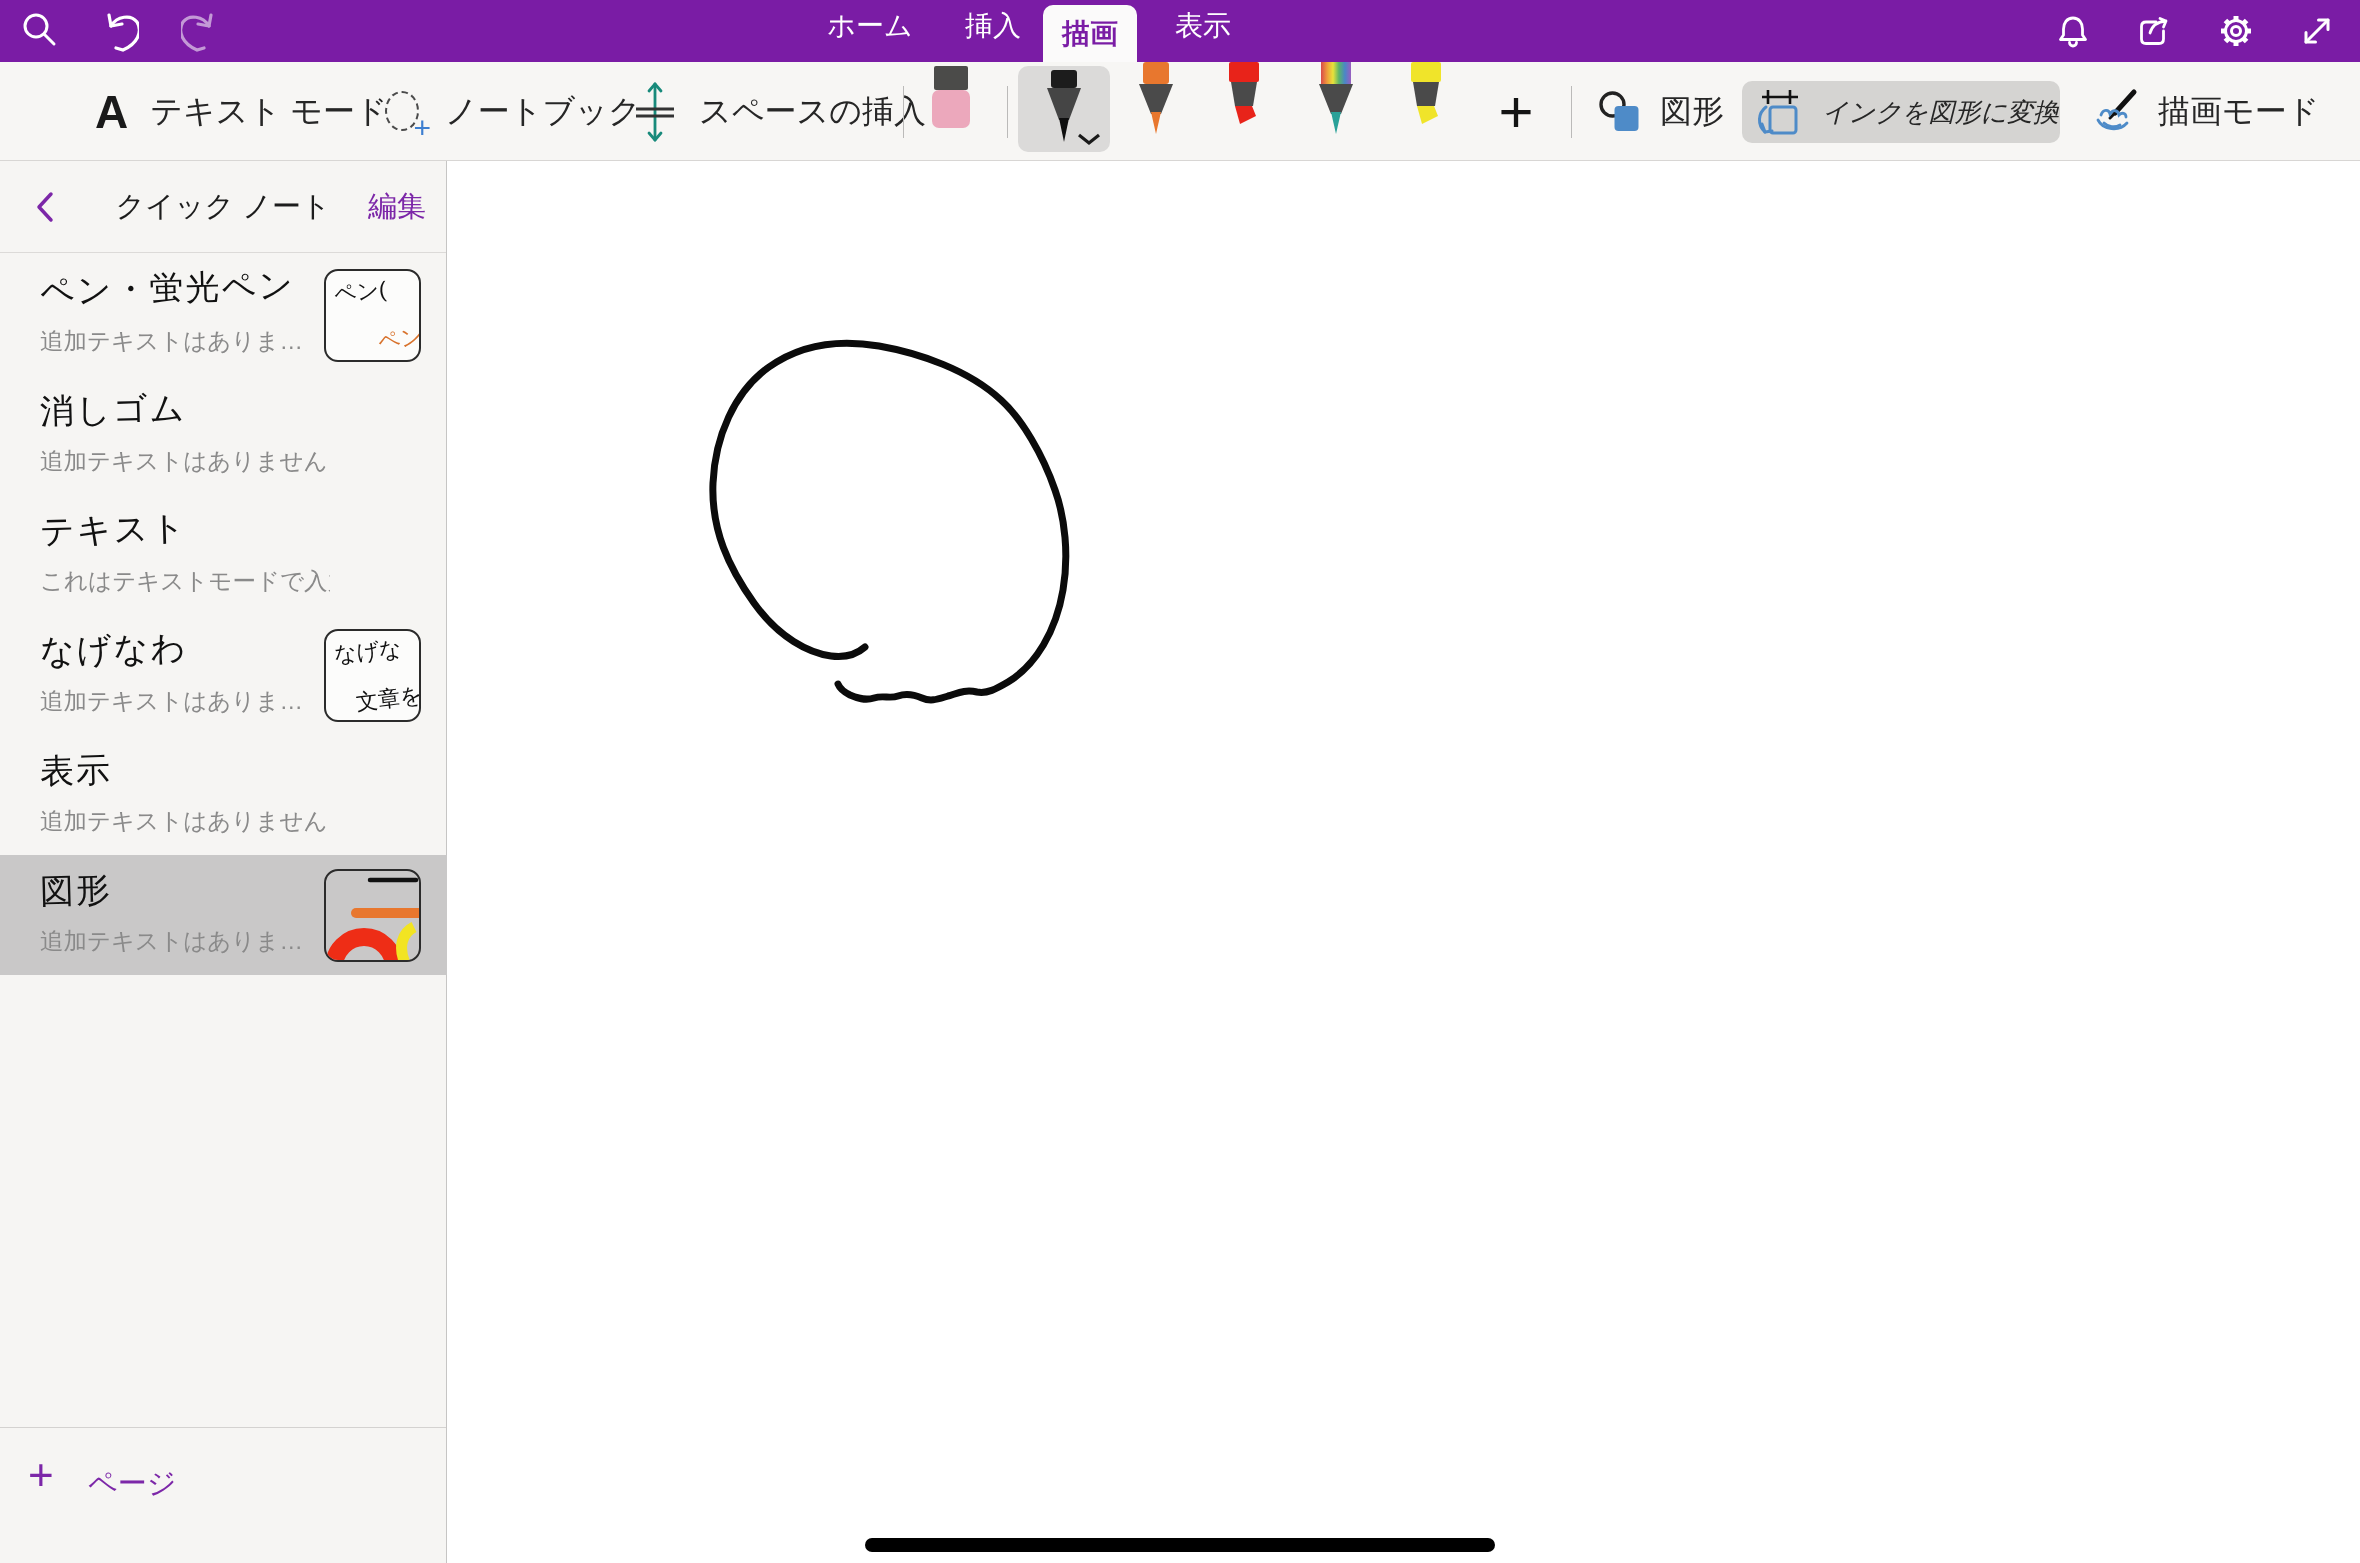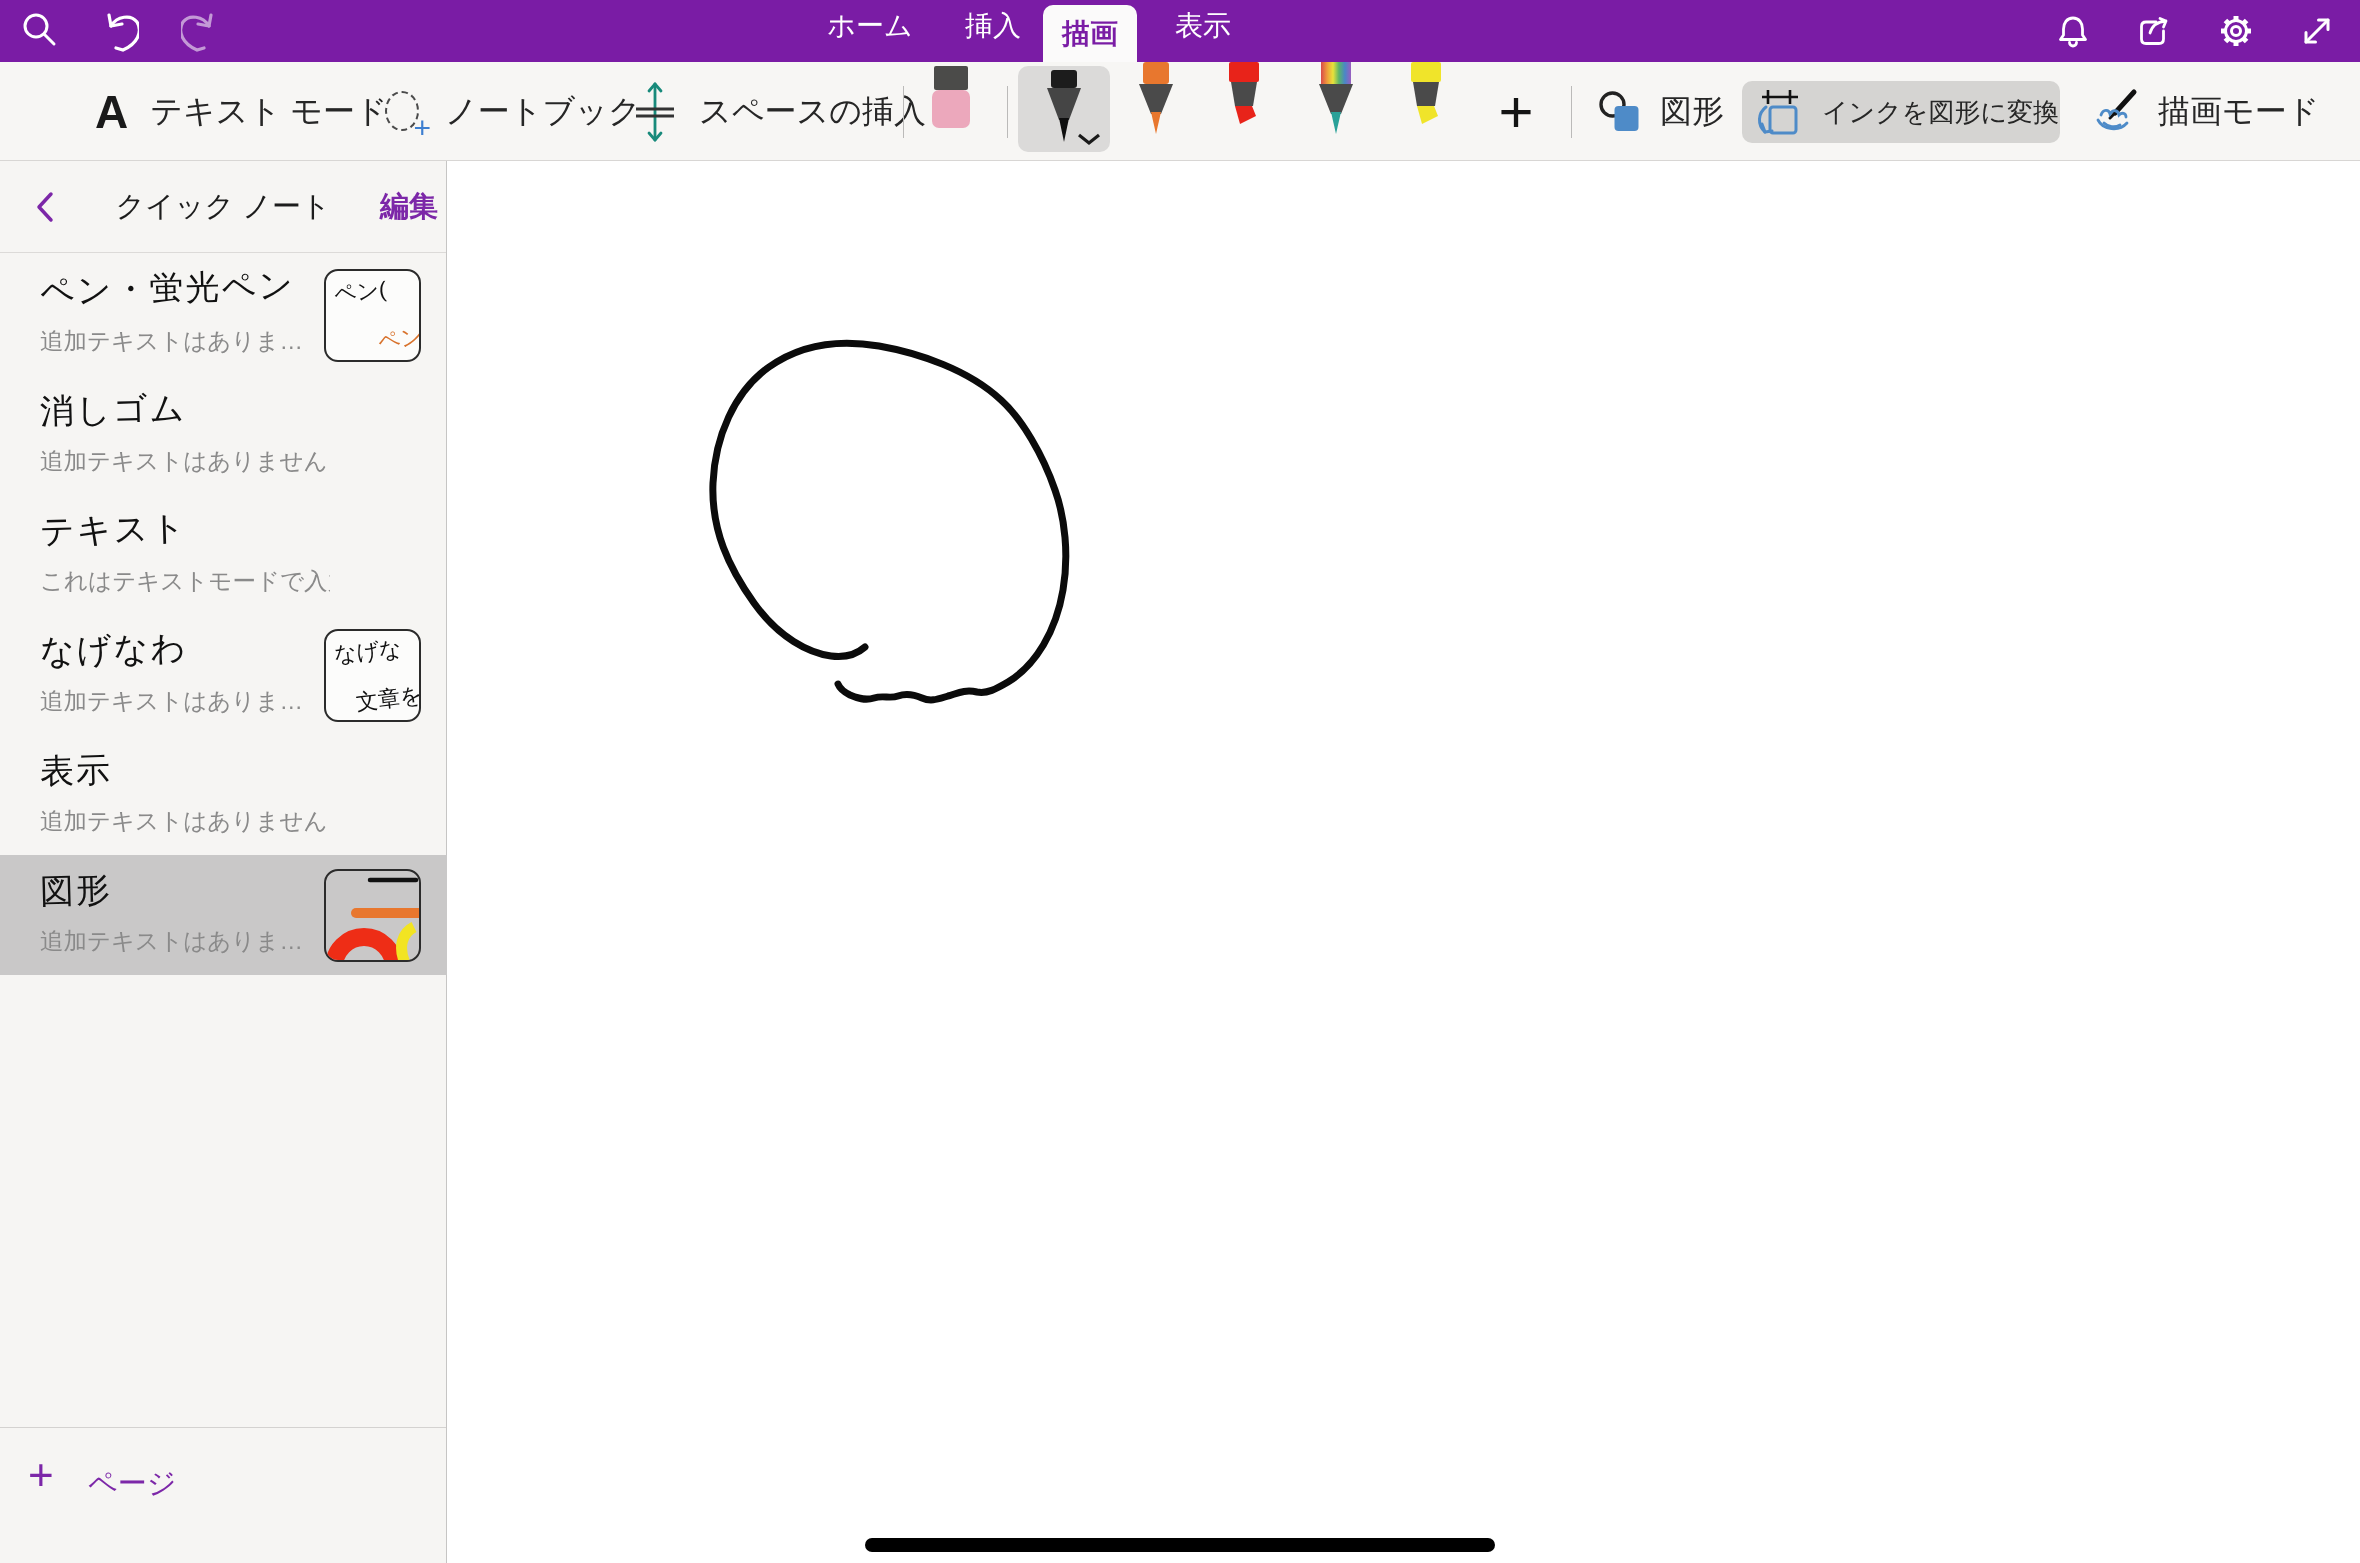--- a/index.html
+++ b/index.html
@@ -18,31 +18,31 @@
   #toolbar { position:absolute; left:0; top:62px; width:2360px; height:99px; background:#F7F6F4;
              border-bottom:1px solid #D8D6D4; z-index:20; }
   .tool-group { position:absolute; top:0; height:99px; display:flex; align-items:center; gap:22px; }
   .tool-label { font-size:32px; color:#262626; white-space:nowrap; }
   .v-div { position:absolute; top:24px; width:1px; height:52px; background:#BBBAB9; }
   .pen { position:absolute; top:0; }
   #pen-box { position:absolute; left:1018px; top:4px; width:92px; height:86px; background:#DBDAD9; border-radius:10px; }
   #plus-pen { position:absolute; left:1486px; top:0; width:60px; height:99px; display:flex; align-items:center;
               justify-content:center; font-size:60px; font-weight:200; color:#141414; }
   #convert-btn { position:absolute; left:1742px; top:19px; width:318px; height:62px; background:#D5D4D2;
-                 border-radius:10px; display:flex; align-items:center; gap:14px; padding-left:12px; }
+                 border-radius:10px; display:flex; align-items:center; gap:14px; padding-left:12px;font-style:italic; }
   #convert-btn .tool-label { font-size:26px; }
 
   
   #sidebar { position:absolute; left:0; top:161px; width:447px; height:1402px; background:#F6F5F3;
              border-right:1px solid #C6C5C4; z-index:10; }
   #sb-header { position:absolute; left:0; top:0; width:100%; height:92px; border-bottom:1px solid #DCDAD8;text-align:right; }
   #sb-title { position:absolute; left:0; top:0; width:100%; height:92px; display:flex; align-items:center;
               justify-content:center; font-size:29px; color:#1c1c1c; }
-  #sb-edit { position:absolute; right:8px; top:0; height:92px; display:flex; align-items:center;
-             font-size:29px; color:#7C27A8;font-weight:bold; }
+  #sb-edit { position:absolute; right:20px; top:0; height:92px; display:flex; align-items:center;
+             font-size:29px; color:#7C27A8; }
   #sb-back { position:absolute; left:34px; top:29px; }
   .page-row { position:absolute; left:0; width:447px; height:120px; padding:14px 24px 0 40px; }
   .page-row.selected { background:#C9C8C8; }
   .page-title { font-size:34px; color:#111; letter-spacing:2px; transform:rotate(-1.5deg); transform-origin:left; white-space:nowrap; }
   .page-sub { font-size:23.5px; color:#8A8A8A; margin-top:10px; white-space:nowrap; overflow:hidden; width:290px; }
   .thumb { position:absolute; right:26px; top:14px; width:97px; height:93px; border:2.5px solid #2B2B2B;
            border-radius:14px; overflow:hidden; }
   .thumb .t1 { position:absolute; left:8px; top:6px; font-size:22px; color:#111; transform:rotate(-5deg); white-space:nowrap; }
   .thumb .t2 { position:absolute; right:-4px; bottom:6px; font-size:22px; transform:rotate(-7deg); white-space:nowrap; }
   #sb-footer { position:absolute; left:0; top:1266px; width:100%; height:136px; border-top:1px solid #D4D2D0; }

